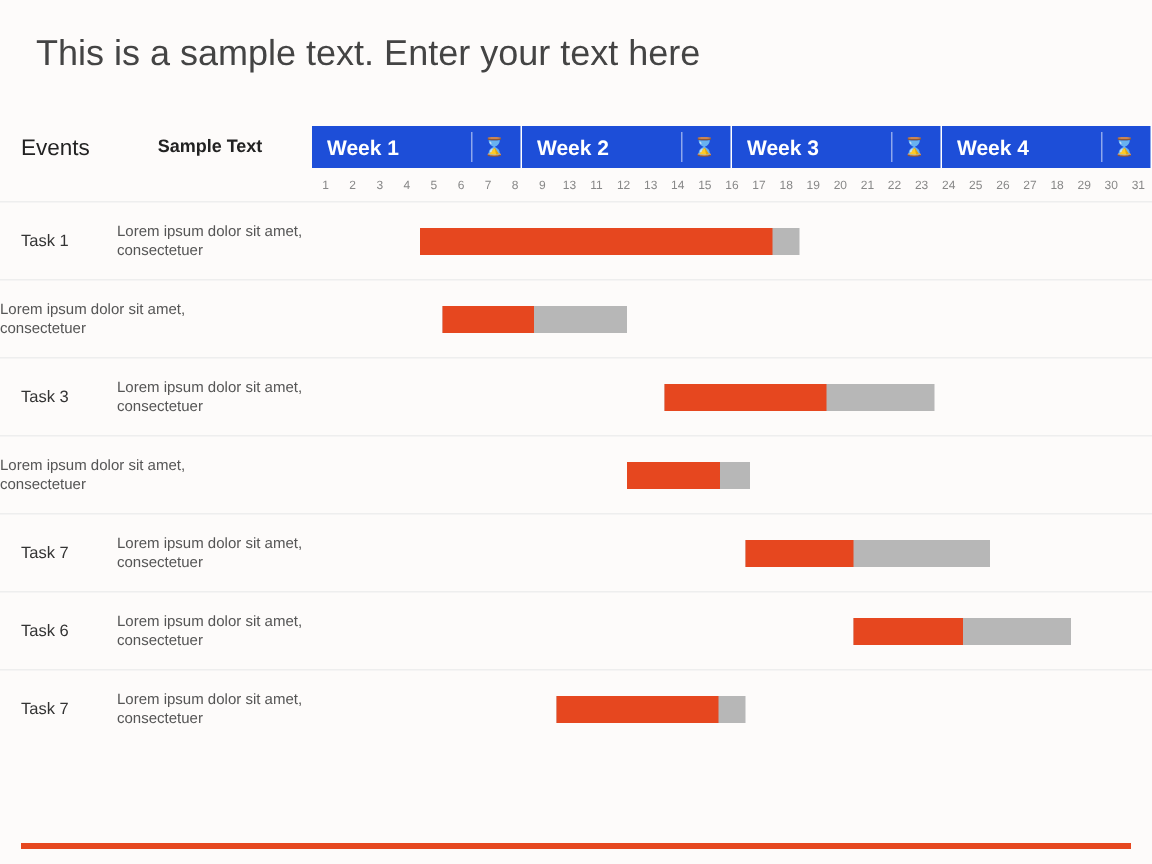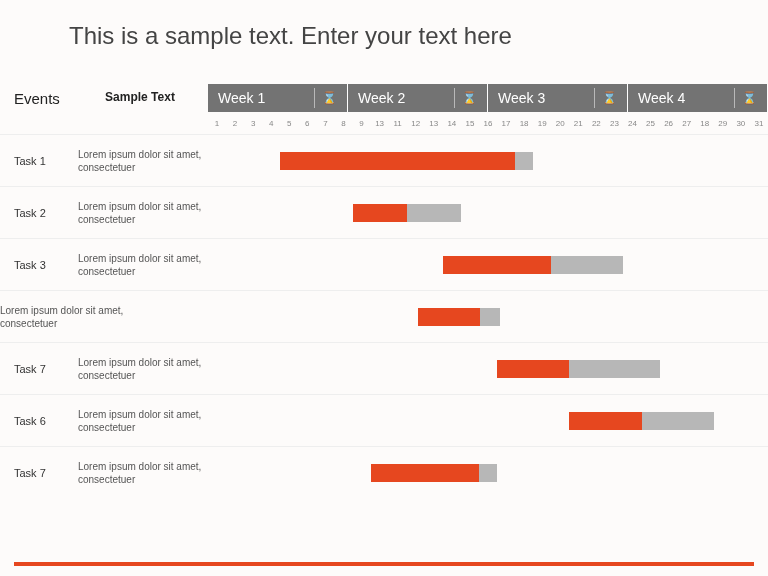--- a/index.html
+++ b/index.html
@@ -1,30 +1,30 @@
 <!DOCTYPE html>
 <html><head>
 <meta charset="utf-8">
 <style>
   * { box-sizing: border-box; margin: 0; padding: 0; }
   html, body { width: 768px; height: 576px; font-family: Arial, Helvetica, sans-serif; background: #fdfbfa; }
-  .page { width: 768px; height: 576px; position: relative; overflow: hidden; padding-left: 45px; }
+  .page { width: 768px; height: 576px; position: relative; overflow: hidden; }
   .title { padding: 22px 24px 8px 24px; font-size: 24px; color: #444; font-weight: 400; }
   .chart-area { position: absolute; left: 0; right: 0; top: 84px; bottom: 24px; }
   .row { display: flex; align-items: stretch; }
   .col-events { width: 78px; flex: 0 0 78px; padding-left: 14px; display: flex; align-items: center; font-size: 13px; color: #333; }
   .col-desc   { width: 130px; flex: 0 0 130px; padding-right: 6px; display: flex; flex-direction: column; justify-content: center; font-size: 10px; color: #555; line-height: 1.3; }
   .col-track  { flex: 1 1 auto; }
 
   
   .header-row { height: 28px; }
   .header-row .col-events { font-size: 15px; color: #222; }
   .header-row .col-desc { font-size: 12px; color: #222; align-items:center; justify-content:center; font-weight:600; }
   .weeks { display: flex; height: 100%; }
-  .week { flex: 1 1 0; background: #737373; color: #fff; display: flex; align-items: center; font-size: 14px; border-right: 1px solid #fff; position: relative; padding-left: 10px; }
+  .week { flex: 1 1 0; background: #1d4ed8; color: #fff; display: flex; align-items: center; font-size: 14px; border-right: 1px solid #fff; position: relative; padding-left: 10px; font-weight: bold; }
   .week .hourglass { position: absolute; right: 10px; top: 50%; transform: translateY(-50%); font-size: 12px; }
   .week .divider { position:absolute; right: 32px; top:4px; bottom:4px; width:1px; background: rgba(255,255,255,0.5);}
   
   .days-row { height: 22px; }
   .days-row .col-desc { font-size: 13px; font-weight: 600; color:#222; align-items:center; justify-content:center;}
   .days { display: flex; height: 100%; align-items: center; }
   .day { flex: 1 1 0; font-size: 8px; color: #888; text-align: center; white-space:nowrap;}
   
   .task-row { height: 52px; border-top: 1px solid #eee; }
   .task-row .col-events { font-size: 11px; color:#333; }
@@ -116,21 +116,20 @@
           <div class="col-events">Task 1</div>
           <div class="col-desc">Lorem ipsum dolor sit amet, consectetuer</div>
           <div class="col-track">
             <div class="track">
               <div class="bar bar-bg" style="left: 12.9032%; width: 45.1613%;"></div>
               <div class="bar bar-fg" style="left: 12.9032%; width: 41.9355%;"></div>
             </div>
           </div>
         </div>
         <div class="row task-row">
-          <div class="col-events">Task 2</div>
           <div class="col-desc">Lorem ipsum dolor sit amet, consectetuer</div>
           <div class="col-track">
             <div class="track">
               <div class="bar bar-bg" style="left: 25.8065%; width: 19.3548%;"></div>
               <div class="bar bar-fg" style="left: 25.8065%; width: 9.67742%;"></div>
             </div>
           </div>
         </div>
         <div class="row task-row">
           <div class="col-events">Task 3</div>

